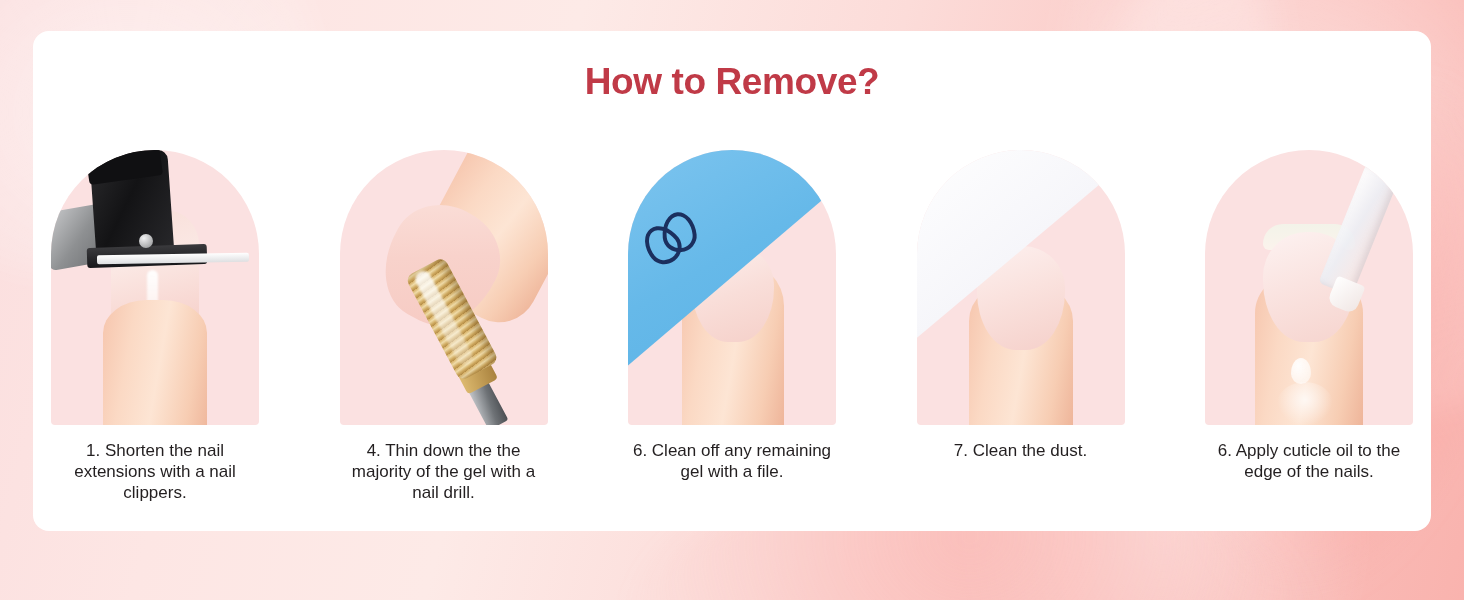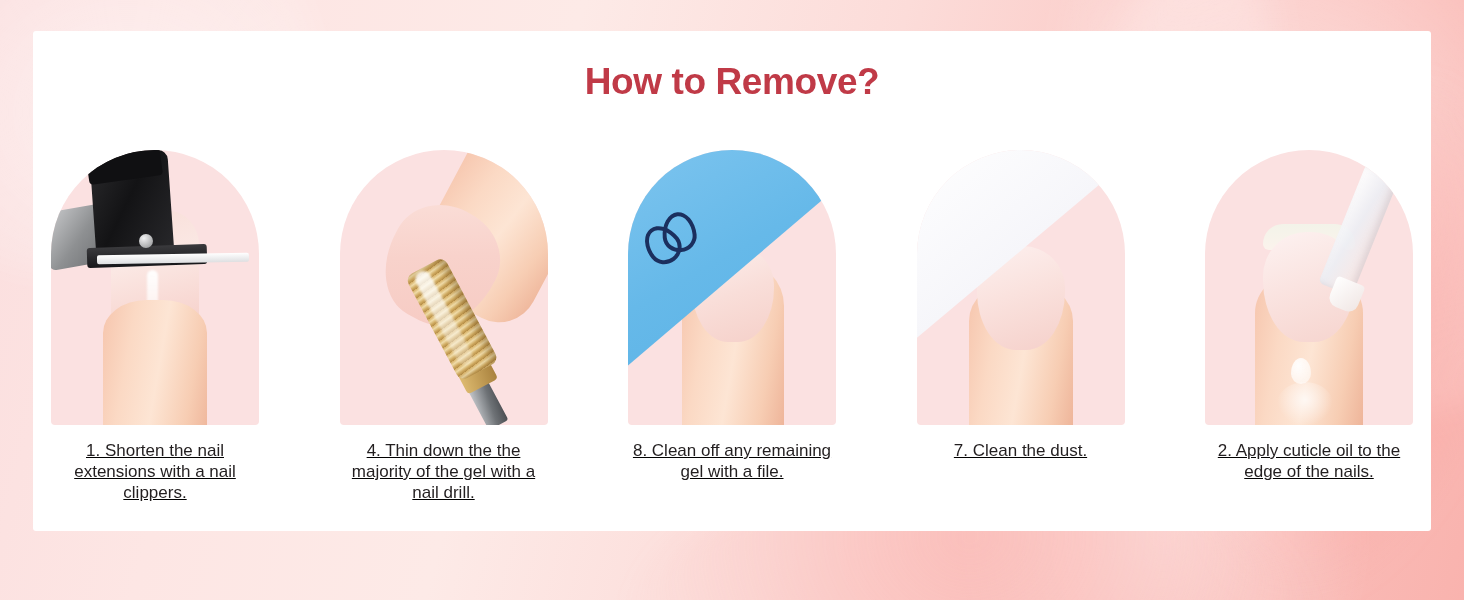--- a/index.html
+++ b/index.html
@@ -64,41 +64,40 @@
     width:700px; height:380px;
     background:radial-gradient(ellipse at 50% 20%, rgba(250,168,164,.40), rgba(250,168,164,0) 72%);
   }
 
   
   #card {
     position:absolute;
     left:33px; top:31px;
     width:1398px; height:500px;
     background:#fff;
-    border-radius:3px;
+    border-radius:16px;
   }
 
   
   #title {
     text-align:center;
     font-size:37px;
     font-weight:bold;
     letter-spacing:-0.4px;
     color:#c03a47;
     padding-top:30px;
   }
 
   
   #steps {
     position:absolute;
     left:18px; top:119px;
     width:1362px;
     display:flex;
     justify-content:space-between;
-    text-decoration:underline;
   }
   .step { width:208px; }
 
   
   .photo {
     position:relative;
     width:208px; height:275px;
     border-radius:104px 104px 4px 4px;
     overflow:hidden;
     background:#fbe1e1;
@@ -397,21 +396,21 @@
           <div class="finger"></div>
           <div class="nail"></div>
           <div class="blue-file"></div>
           <div class="file-grain"></div>
           <div class="brand-word">Beetles</div>
           <div class="brand-mark">
             <span></span>
               <span></span>
           </div>
         </div>
-        <div class="caption">8. Clean off any remaining gel with a file.</div>
+        <div class="caption">6. Clean off any remaining gel with a file.</div>
       </div>
 
 
       <div class="step">
         <div class="photo p5">
           <div class="finger"></div>
           <div class="nail"></div>
           <div class="cloth"></div>
         </div>
         <div class="caption">7. Clean the dust.</div>
@@ -420,18 +419,18 @@
       <div class="step">
         <div class="photo p6">
           <div class="finger"></div>
           <div class="cuticle-edge"></div>
           <div class="nail"></div>
           <div class="oil-pen"></div>
           <div class="oil-tip"></div>
           <div class="oil-sheen"></div>
           <div class="oil-drop"></div>
         </div>
-        <div class="caption">2. Apply cuticle oil to the edge of the nails.</div>
+        <div class="caption">6. Apply cuticle oil to the edge of the nails.</div>
       </div>
 
     </div>
   </div>
 </div>
 
 </body></html>

